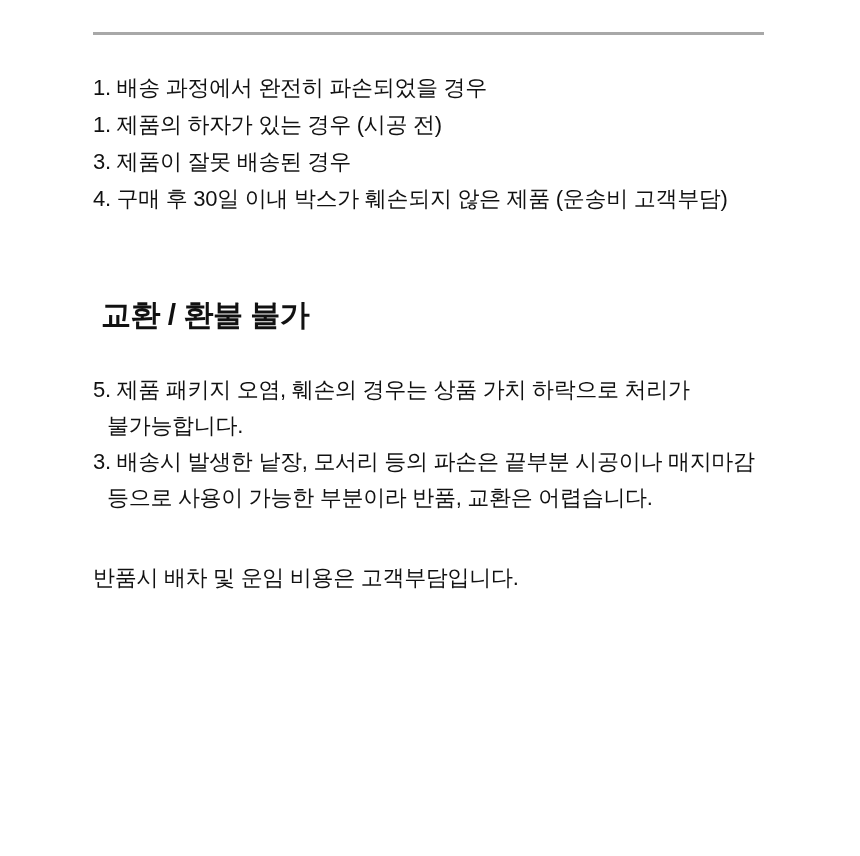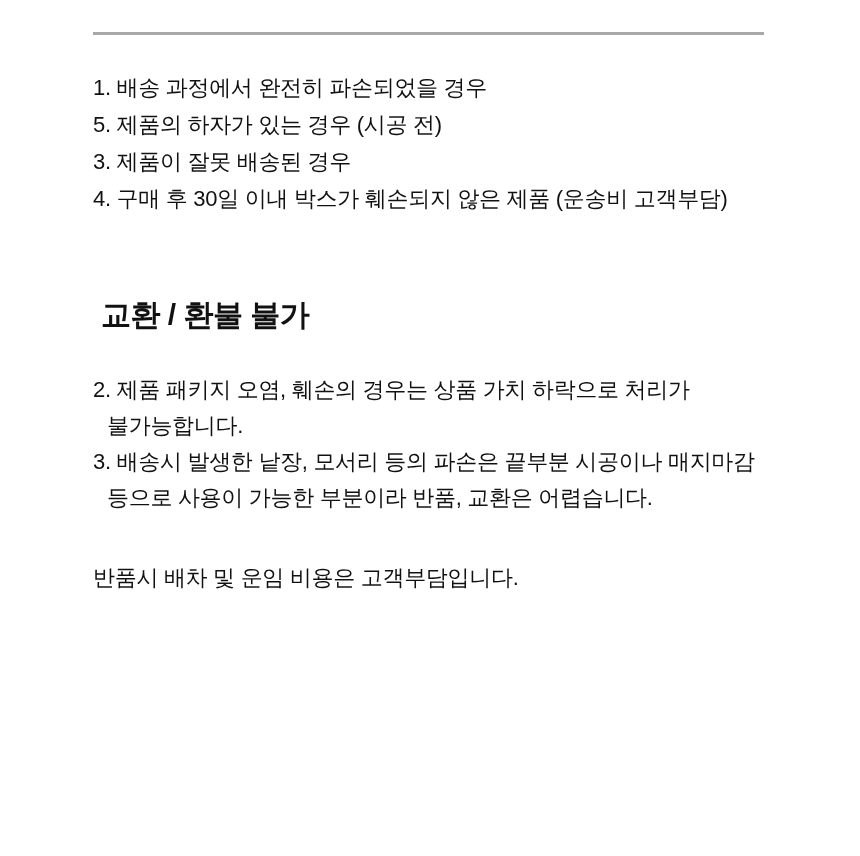--- a/index.html
+++ b/index.html
@@ -66,29 +66,29 @@
 </head>
 <body>
 
 <div class="page">
 
   <hr class="divider">
 
 
   <div class="list">
     <div class="line">1. 배송 과정에서 완전히 파손되었을 경우</div>
-    <div class="line">5. 제품의 하자가 있는 경우 (시공 전)</div>
+    <div class="line">1. 제품의 하자가 있는 경우 (시공 전)</div>
     <div class="line">3. 제품이 잘못 배송된 경우</div>
     <div class="line">4. 구매 후 30일 이내 박스가 훼손되지 않은 제품 (운송비 고객부담)</div>
   </div>
 
   <h2 class="sec-title t2">교환 / 환불 불가</h2>
 
   <div class="list list2">
-    <div class="line">2. 제품 패키지 오염, 훼손의 경우는 상품 가치 하락으로 처리가</div>
+    <div class="line">5. 제품 패키지 오염, 훼손의 경우는 상품 가치 하락으로 처리가</div>
     <div class="line cont">불가능합니다.</div>
     <div class="line">3. 배송시 발생한 낱장, 모서리 등의 파손은 끝부분 시공이나 매지마감</div>
     <div class="line cont">등으로 사용이 가능한 부분이라 반품, 교환은 어렵습니다.</div>
   </div>
 
   <p class="footer-note">반품시 배차 및 운임 비용은 고객부담입니다.</p>
 
 </div>
 
 </body></html>

